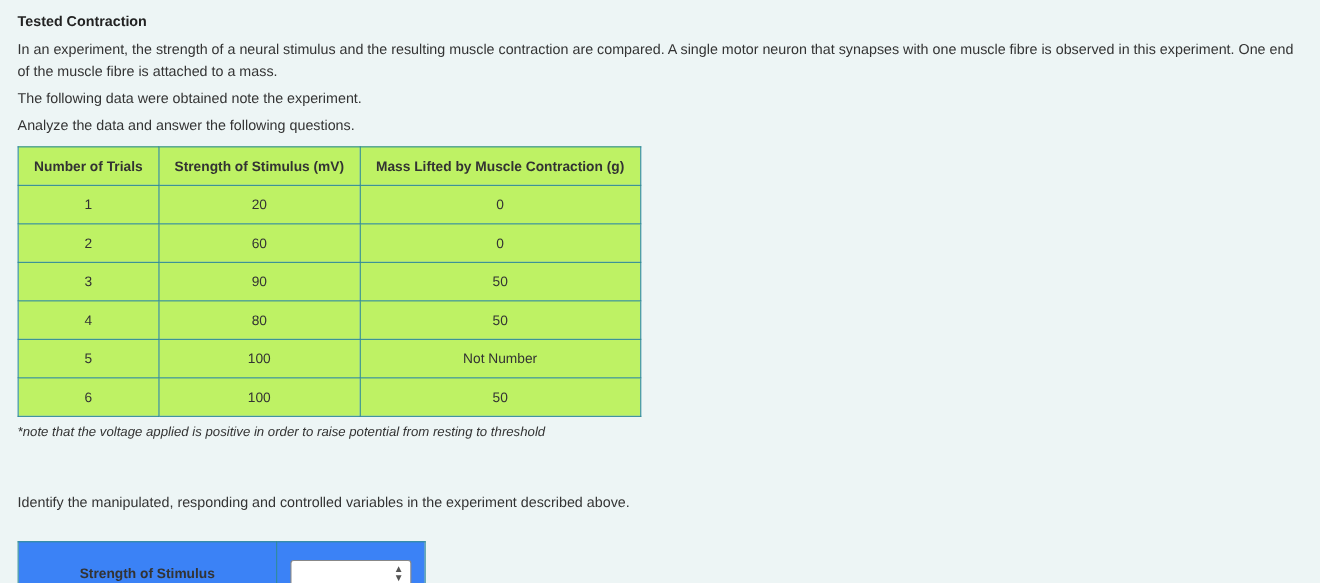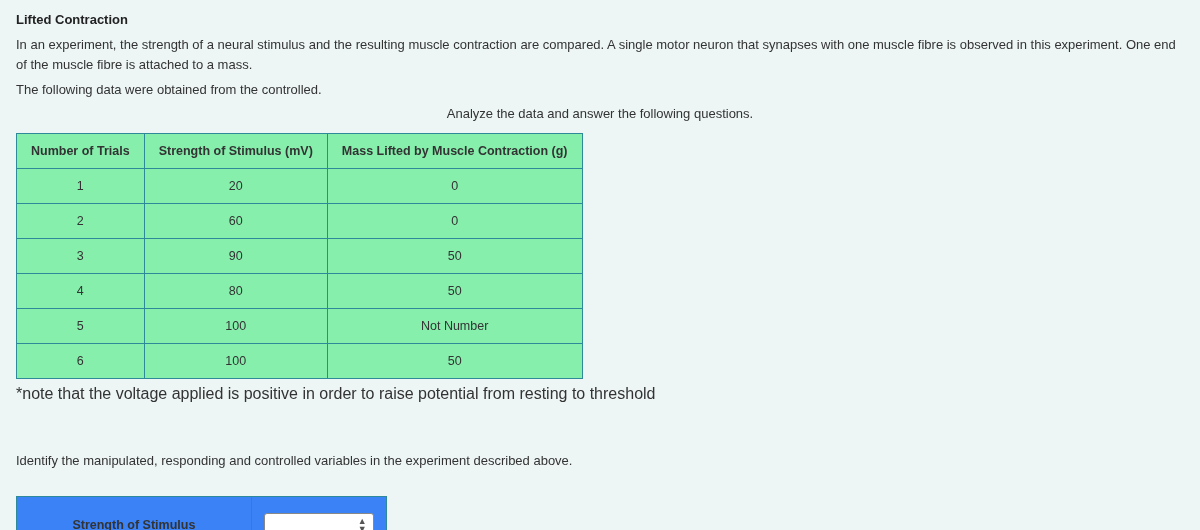--- a/index.html
+++ b/index.html
@@ -19,39 +19,39 @@
       font-weight: 600;
       margin-bottom: 8px;
       color: #222;
     }
     .intro-text {
       margin-bottom: 6px;
       line-height: 1.5;
     }
     .instruction {
       margin-bottom: 12px;
-      text-align: center;
     }
     table {
       border-collapse: collapse;
     }
     table.data-table th,
     table.data-table td {
       border: 1px solid #2e8a99;
       padding: 10px 14px;
       text-align: center;
-      background: #86efac;
+      background: #bef264;
       font-size: 12.5px;
     }
     table.data-table th {
       font-weight: 600;
     }
     .footnote {
+      font-style: italic;
       margin-top: 6px;
-      font-size: 16px;
+      font-size: 12px;
       color: #333;
     }
     .question {
       margin-top: 50px;
       margin-bottom: 28px;
     }
     table.answer-table td {
       border: 1px solid #2e8a99;
       padding: 16px 12px;
       text-align: center;
@@ -78,24 +78,24 @@
       font-size: 9px;
       line-height: 8px;
       color: #555;
       display: flex;
       flex-direction: column;
     }
   </style>
 </head>
 <body>
 
-<div class="heading">Lifted Contraction</div>
+<div class="heading">Tested Contraction</div>
 
 <div class="intro-text">In an experiment, the strength of a neural stimulus and the resulting muscle contraction are compared. A single motor neuron that synapses with one muscle fibre is observed in this experiment. One end of the muscle fibre is attached to a mass.</div>
-<div class="intro-text">The following data were obtained from the controlled.</div>
+<div class="intro-text">The following data were obtained note the experiment.</div>
 
 <div class="instruction">Analyze the data and answer the following questions.</div>
 
 <table class="data-table">
   <thead>
     <tr>
       <th>Number of Trials</th>
       <th>Strength of Stimulus (mV)</th>
       <th>Mass Lifted by Muscle Contraction (g)</th>
     </tr>

